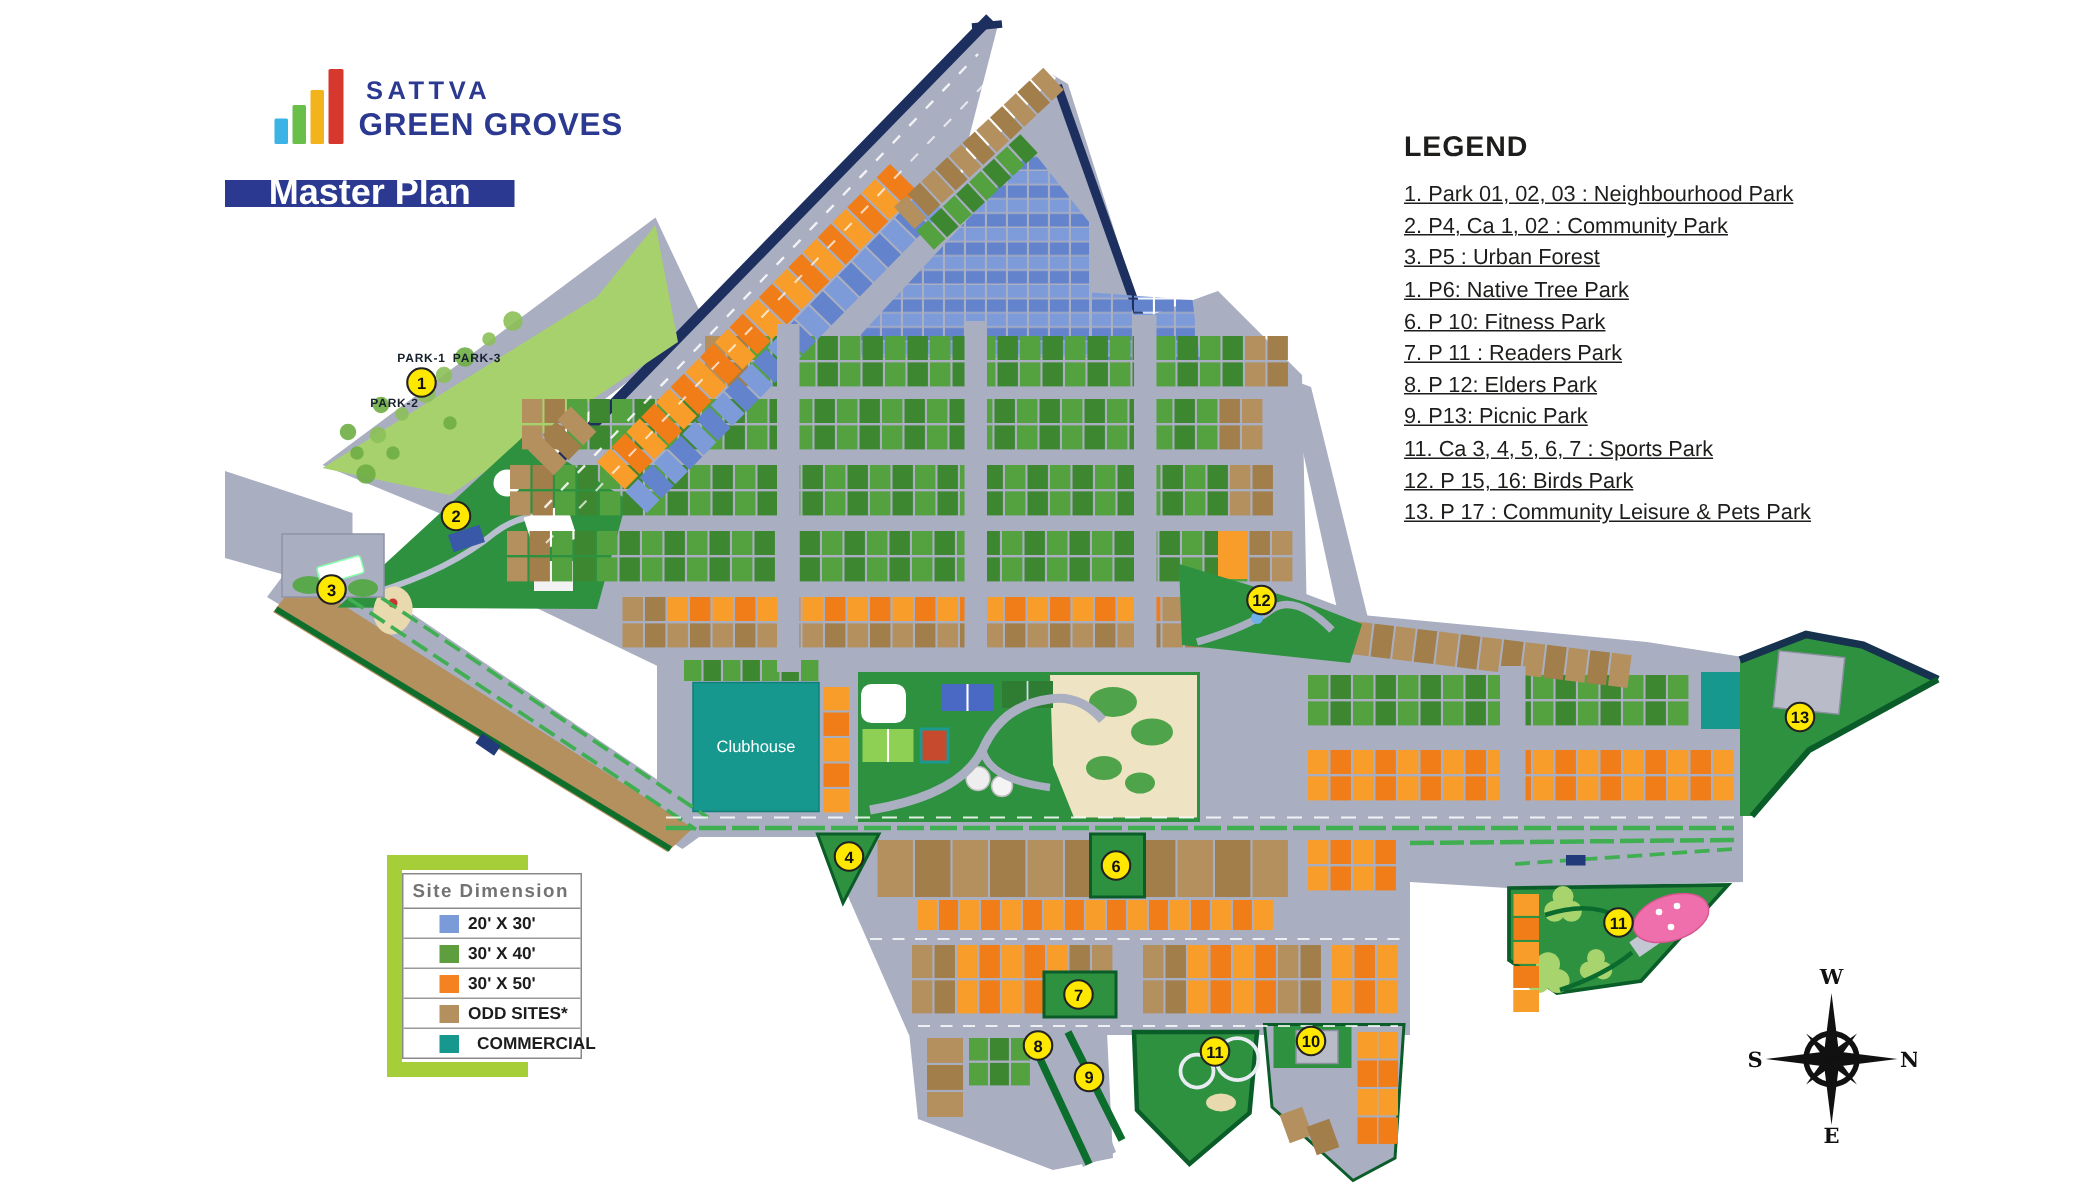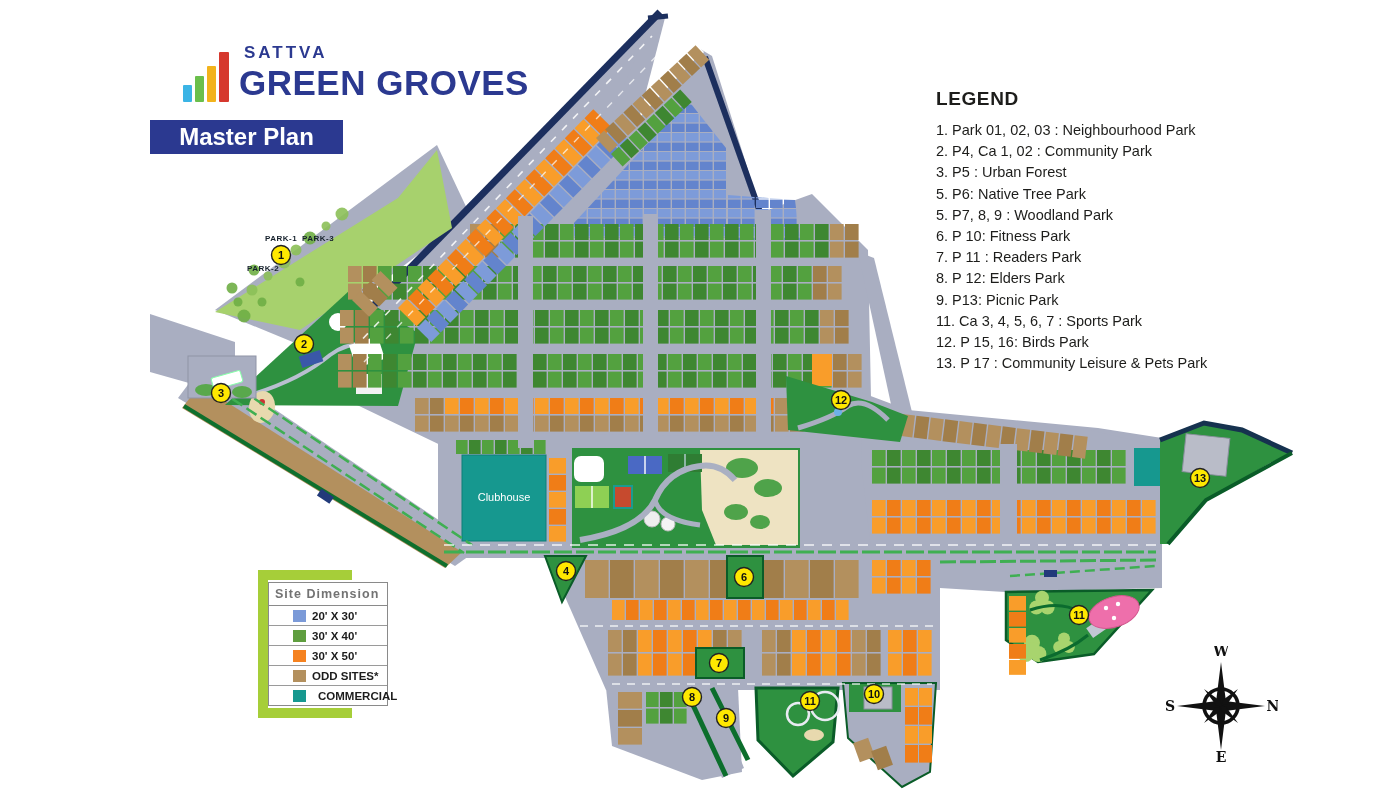--- a/index.html
+++ b/index.html
@@ -4,28 +4,28 @@
 <style>
   html,body{margin:0;padding:0;background:#fff;}
   #stage{position:relative;width:1400px;height:800px;background:#fff;overflow:hidden;
          font-family:"Liberation Sans",sans-serif;}
   
   .brand{position:absolute;left:183px;top:44px;display:flex;align-items:flex-end;gap:10px;}
   .bars{display:flex;align-items:flex-end;gap:3px;height:52px;}
   .bars span{display:block;width:9px;border-radius:1px;}
   .brandtext{line-height:1;padding-bottom:2px;}
   .brand-name{font-size:17px;font-weight:700;letter-spacing:3px;color:#2b3990;margin:0 0 4px 5px;}
-  .brand-product{font-size:35px;font-weight:800;letter-spacing:.5px;color:#2b3990;margin:0;}
+  .brand-product{font-size:21px;font-weight:800;letter-spacing:.5px;color:#2b3990;margin:0;}
   
-  .page-title{position:absolute;left:150px;top:120px;width:193px;height:34px;background:#2b3990;
+  .page-title{position:absolute;left:150px;top:120px;width:193px;height:18px;background:#2b3990;
               color:#fff;font-size:24px;font-weight:600;display:flex;align-items:center;justify-content:center;}
   
   .legend{position:absolute;left:920px;top:88px;width:340px;color:#1d1d1b;margin-left:16px;}
   .legend h2{font-size:19px;font-weight:800;letter-spacing:.6px;margin:0 0 10px 0;}
-  .legend ol{list-style:none;margin:0;padding:0;}
+  .legend ol{list-style:none;margin:0;padding:0;text-decoration:underline;}
   .legend li{font-size:14.5px;font-weight:500;line-height:21.2px;}
   
   .lime{position:absolute;left:258px;top:570px;width:84px;height:128px;
         border-left:10px solid #a6ce39;border-top:10px solid #a6ce39;border-bottom:10px solid #a6ce39;}
   .sited{position:absolute;left:268px;top:582px;width:118px;background:#fff;border:1px solid #8a8a8a;}
   .sited .t{font-size:12.5px;font-weight:700;color:#737373;padding:4px 6px;border-bottom:1px solid #8a8a8a;letter-spacing:1px;}
   .sited .r{display:flex;align-items:center;gap:6px;padding:2px 24px;border-bottom:1px solid #9a9a9a;height:15px;}
   .sited .r:last-child{border-bottom:none;gap:12px;}
   .sited .sw{width:13px;height:12px;flex:0 0 auto;}
   .sited .lb{font-size:11.5px;font-weight:600;color:#1c1c1c;white-space:nowrap;}
@@ -893,22 +893,21 @@
   </div>
 
   <div class="page-title">Master Plan</div>
 
   <div class="legend">
     <h2>LEGEND</h2>
     <ol>
         <li>1. Park 01, 02, 03 : Neighbourhood Park</li>
         <li>2. P4, Ca 1, 02 : Community Park</li>
         <li>3. P5 : Urban Forest</li>
-        <li>5. P6: Native Tree Park</li>
-        <li>5. P7, 8, 9 : Woodland Park</li>
+        <li>1. P6: Native Tree Park</li>
         <li>6. P 10: Fitness Park</li>
         <li>7. P 11 : Readers Park</li>
         <li>8. P 12: Elders Park</li>
         <li>9. P13: Picnic Park</li>
         <li>11. Ca 3, 4, 5, 6, 7 : Sports Park</li>
         <li>12. P 15, 16: Birds Park</li>
         <li>13. P 17 : Community Leisure &amp; Pets Park</li>
       </ol>
   </div>
 

